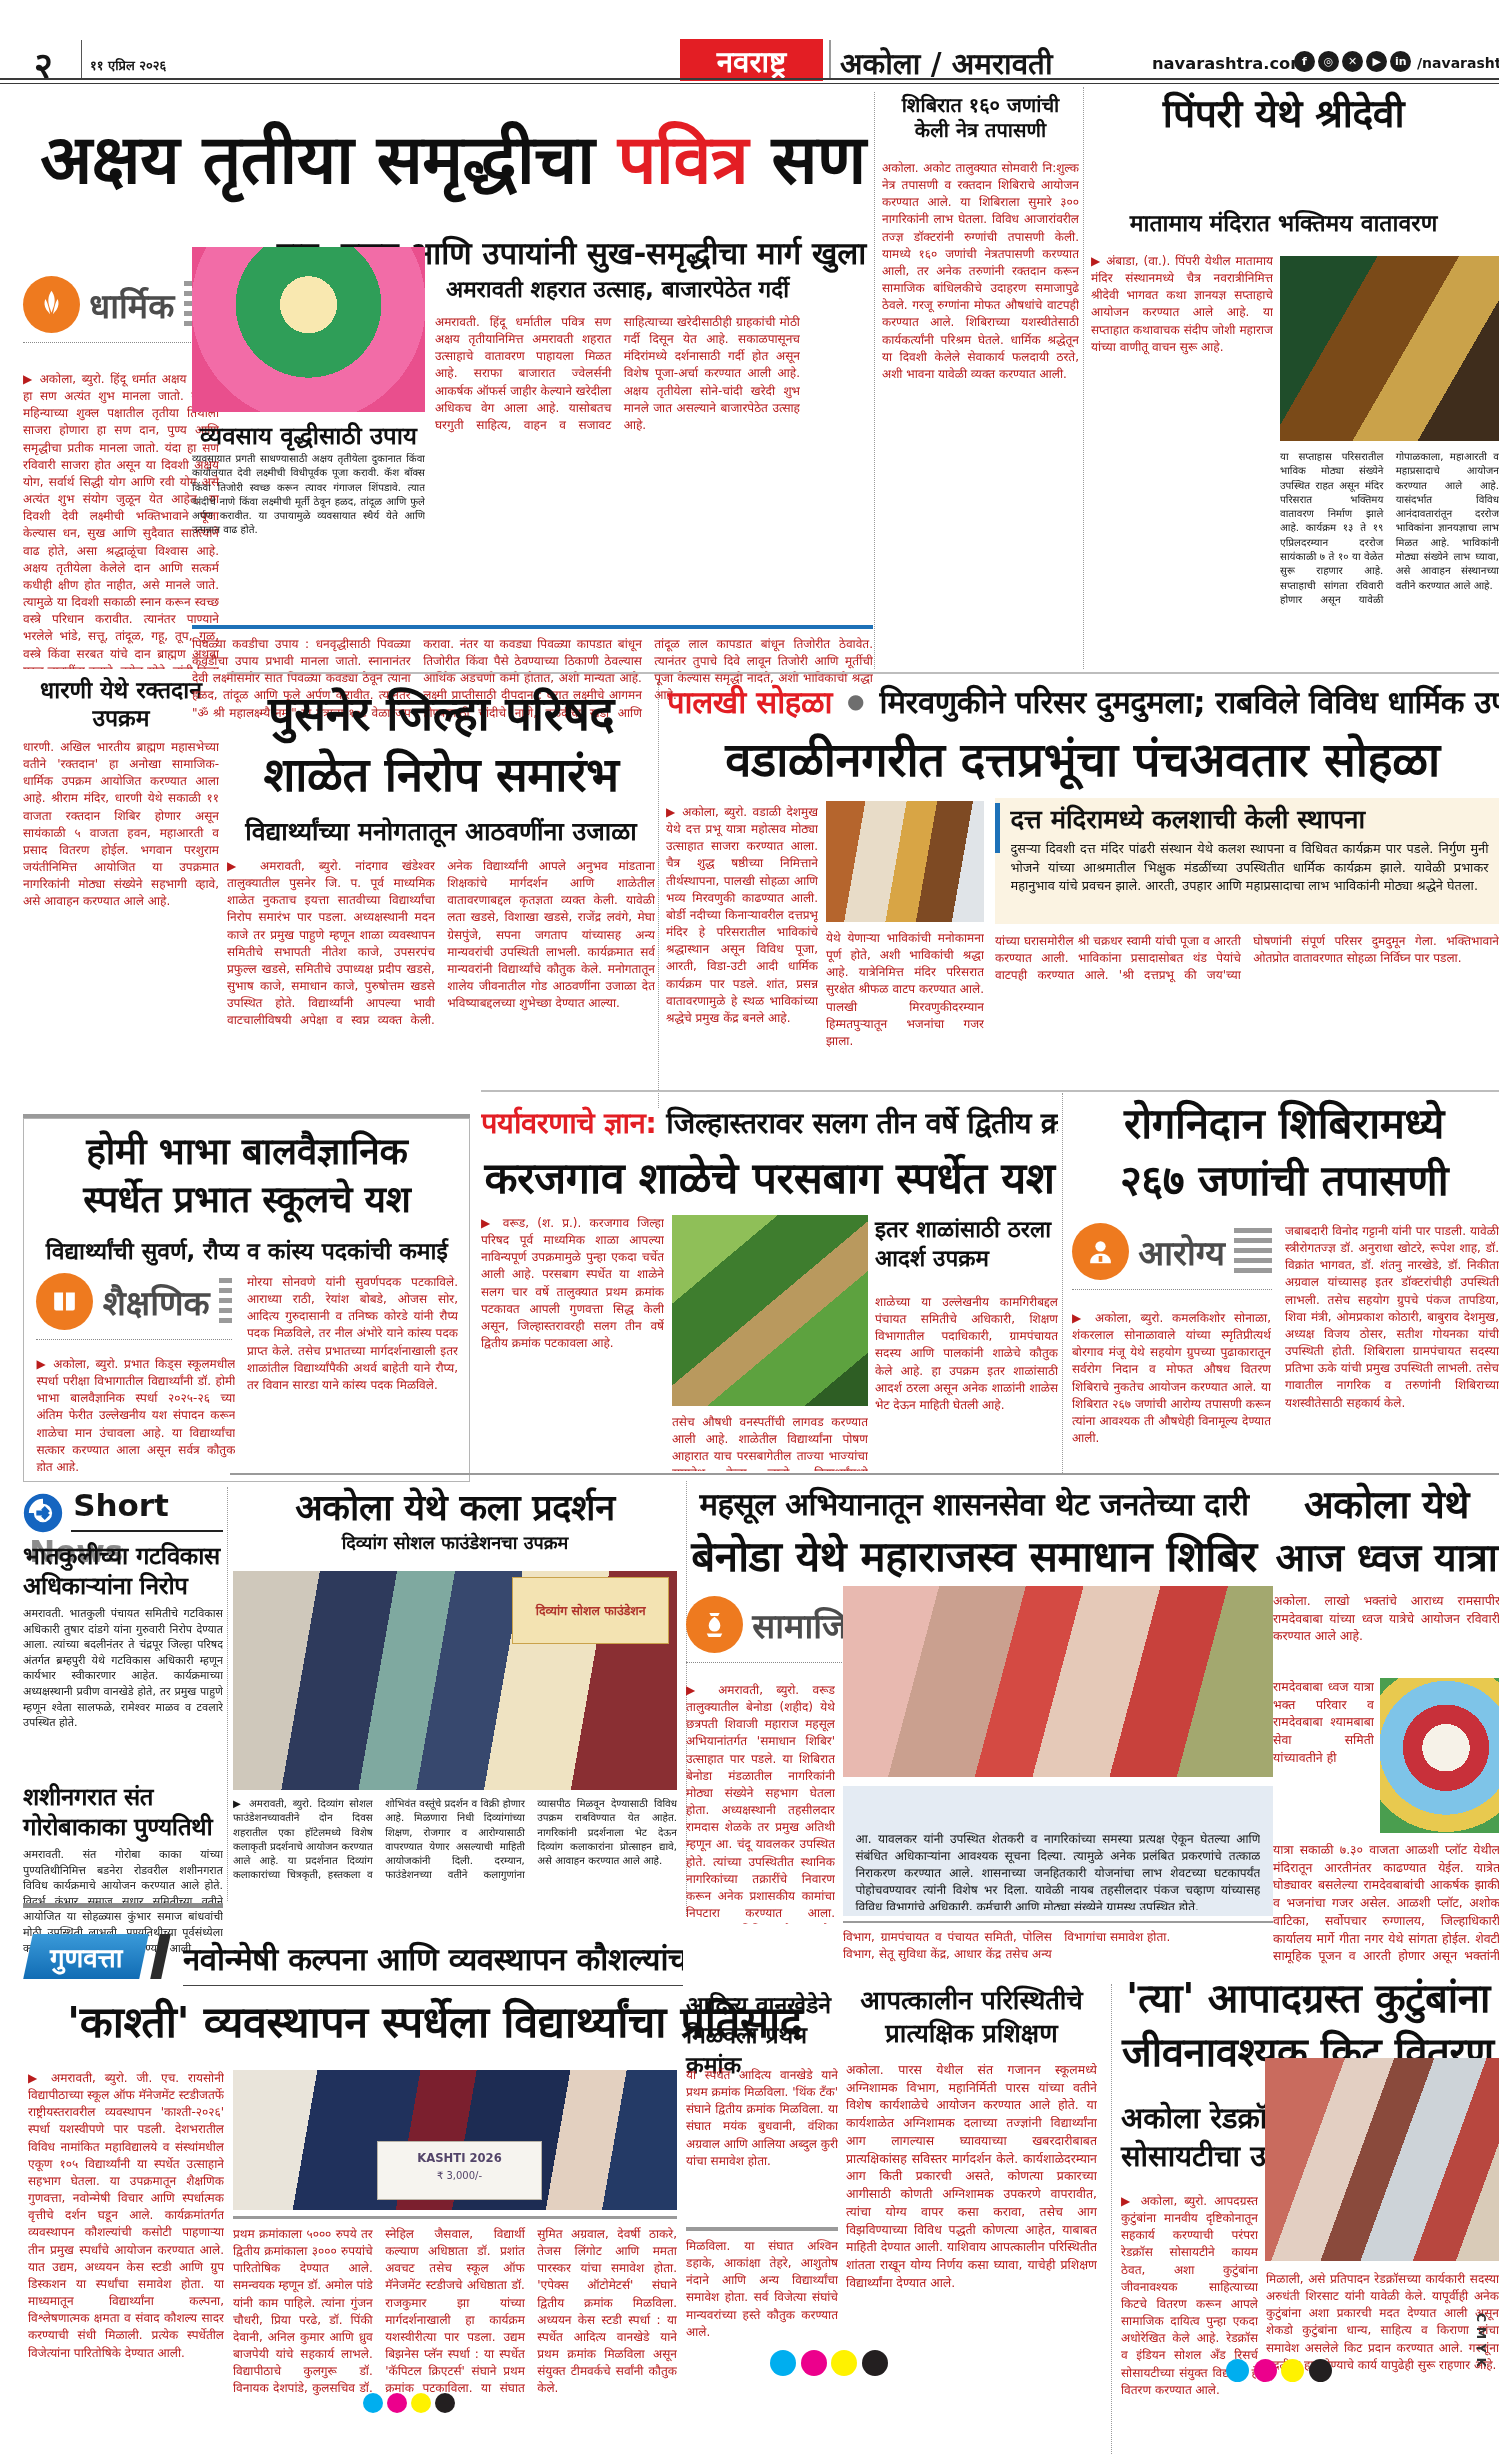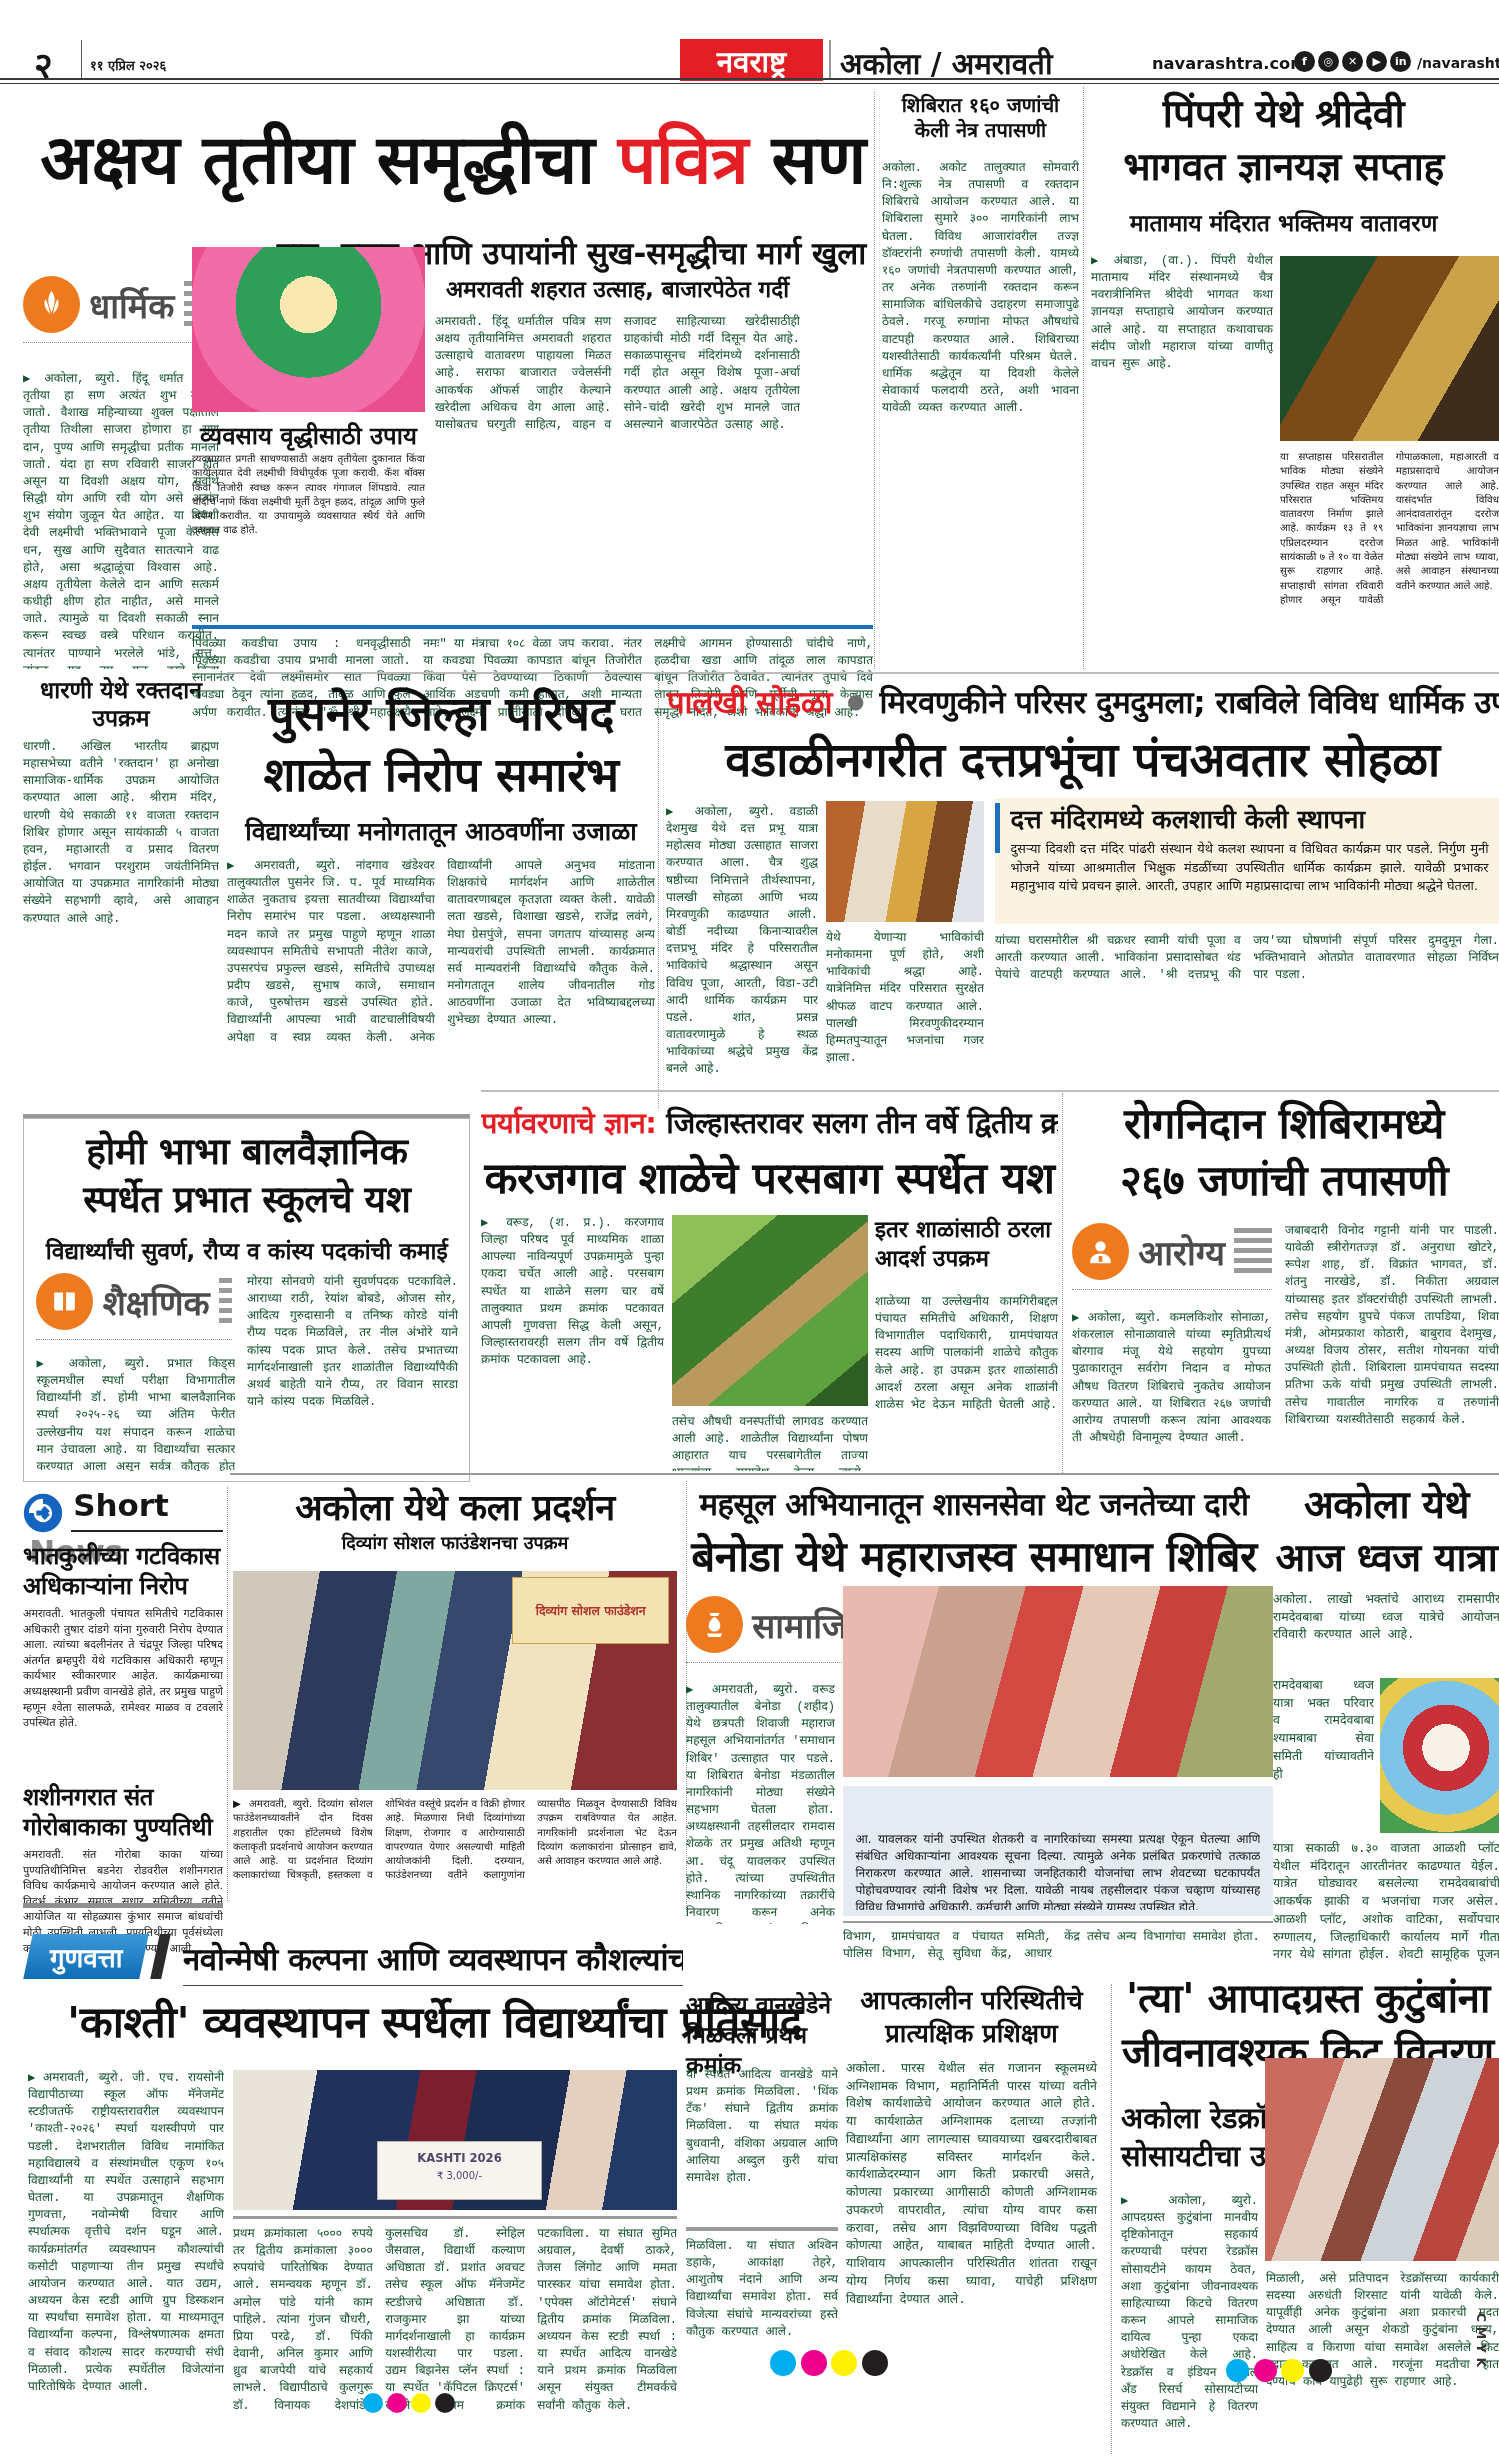--- a/index.html
+++ b/index.html
@@ -1,19 +1,19 @@
 <!DOCTYPE html>
 <html style="font-size:12.4px"><head>
 <meta charset="utf-8">
 <style>
   html,body{margin:0;padding:0;background:#e9e9e9;font-family:"DejaVu Sans",sans-serif;}
   #page{position:relative;width:1499px;height:2462px;background:#ffffff;overflow:hidden;color:#161616;}
   .abs{position:absolute;}
   .ctr{text-align:center;}
-  .bt{font-size:12px;line-height:1.43;text-align:justify;color:#14532d;overflow:hidden;font-family:Liberation Mono, monospace;}
+  .bt{font-size:12px;line-height:1.43;text-align:justify;color:#b91c1c;overflow:hidden;}
   .bt14{font-size:11px;line-height:1.42;text-align:justify;color:#181818;overflow:hidden;}
   .bt13{font-size:10.2px;line-height:1.4;text-align:justify;color:#181818;overflow:hidden;}
   .cols2{column-count:2;column-gap:12.4px;}
   .cols3{column-count:3;column-gap:12.4px;}
   .hl{font-weight:800;color:#0f0f0f;letter-spacing:-0.4px;}
   .sub{font-weight:700;color:#101010;}
   .red{color:#e31e24;}
   .rule{background:#8f8f8f;}
   .vsep{border-left:1.6px dotted #9a9a9a;width:0;}
   .photo{background:#d8d2c6;overflow:hidden;}
@@ -85,21 +85,20 @@
   <div class="abs" style="left:192px;top:625px;width:681px;height:3.9px;background:#1d71b8;"></div>
   <div class="abs bt cols3" style="left:192px;top:636px;width:681px;height:149px;">पिवळ्या कवडीचा उपाय : धनवृद्धीसाठी पिवळ्या कवडीचा उपाय प्रभावी मानला जातो. स्नानानंतर देवी लक्ष्मीसमोर सात पिवळ्या कवड्या ठेवून त्यांना हळद, तांदूळ आणि फुले अर्पण करावीत. त्यानंतर "ॐ श्री महालक्ष्म्यै नमः" या मंत्राचा १०८ वेळा जप करावा. नंतर या कवड्या पिवळ्या कापडात बांधून तिजोरीत किंवा पैसे ठेवण्याच्या ठिकाणी ठेवल्यास आर्थिक अडचणी कमी होतात, अशी मान्यता आहे. लक्ष्मी प्राप्तीसाठी दीपदान : घरात लक्ष्मीचे आगमन होण्यासाठी चांदीचे नाणे, हळदीचा खडा आणि तांदूळ लाल कापडात बांधून तिजोरीत ठेवावेत. त्यानंतर तुपाचे दिवे लावून तिजोरी आणि मूर्तीची पूजा केल्यास समृद्धी नांदते, अशी भाविकांची श्रद्धा आहे.</div>
 
   <div class="abs vsep" style="left:874px;top:92px;height:577px;"></div>
   <div class="abs sub ctr" style="left:882px;top:93px;width:197px;font-size:20px;line-height:1.25;">शिबिरात १६० जणांची केली नेत्र तपासणी</div>
   <div class="abs bt" style="left:882px;top:160px;width:197px;height:509px;">अकोला. अकोट तालुक्यात सोमवारी नि:शुल्क नेत्र तपासणी व रक्तदान शिबिराचे आयोजन करण्यात आले. या शिबिराला सुमारे ३०० नागरिकांनी लाभ घेतला. विविध आजारांवरील तज्ज्ञ डॉक्टरांनी रुग्णांची तपासणी केली. यामध्ये १६० जणांची नेत्रतपासणी करण्यात आली, तर अनेक तरुणांनी रक्तदान करून सामाजिक बांधिलकीचे उदाहरण समाजापुढे ठेवले. गरजू रुग्णांना मोफत औषधांचे वाटपही करण्यात आले. शिबिराच्या यशस्वीतेसाठी कार्यकर्त्यांनी परिश्रम घेतले. धार्मिक श्रद्धेतून या दिवशी केलेले सेवाकार्य फलदायी ठरते, अशी भावना यावेळी व्यक्त करण्यात आली.</div>
 
   <div class="abs vsep" style="left:1083px;top:87px;height:582px;"></div>
   <div class="abs hl ctr" style="left:1091px;top:88px;width:385px;font-size:39px;line-height:1.35;">
     <span style="display:block;">पिंपरी येथे श्रीदेवी</span>
-    <span style="display:block;">भागवत ज्ञानयज्ञ सप्ताह</span>
   </div>
   <div class="abs sub ctr" style="left:1091px;top:206px;width:385px;font-size:23px;">मातामाय मंदिरात भक्तिमय वातावरण</div>
   <div class="abs bt" style="left:1091px;top:253px;width:182px;height:419px;">▶ अंबाडा, (वा.). पिंपरी येथील मातामाय मंदिर संस्थानमध्ये चैत्र नवरात्रीनिमित्त श्रीदेवी भागवत कथा ज्ञानयज्ञ सप्ताहाचे आयोजन करण्यात आले आहे. या सप्ताहात कथावाचक संदीप जोशी महाराज यांच्या वाणीतू वाचन सुरू आहे.</div>
   <div class="abs photo" style="left:1280px;top:256px;width:219px;height:185px;background:linear-gradient(120deg,#1f4d2a 0 30%,#7a4a18 30% 55%,#caa24a 55% 75%,#3f2d1c 75%);"></div>
   <div class="abs bt13 cols2" style="left:1280px;top:450px;width:219px;height:222px;">या सप्ताहास परिसरातील भाविक मोठ्या संख्येने उपस्थित राहत असून मंदिर परिसरात भक्तिमय वातावरण निर्माण झाले आहे. कार्यक्रम १३ ते १९ एप्रिलदरम्यान दररोज सायंकाळी ७ ते १० या वेळेत सुरू राहणार आहे. सप्ताहाची सांगता रविवारी होणार असून यावेळी गोपाळकाला, महाआरती व महाप्रसादाचे आयोजन करण्यात आले आहे. यासंदर्भात विविध आनंदावतारांतून दररोज भाविकांना ज्ञानयज्ञाचा लाभ मिळत आहे. भाविकांनी मोठ्या संख्येने लाभ घ्यावा, असे आवाहन संस्थानच्या वतीने करण्यात आले आहे.</div>
 
   <div class="abs rule" style="left:227px;top:672px;width:1273px;height:1.6px;background:#bdbdbd;"></div>
 
   <div class="abs hl ctr" style="left:227px;top:683px;width:428px;font-size:47px;line-height:1.3;">
     <span style="display:block;">पुसनेर जिल्हा परिषद</span>

